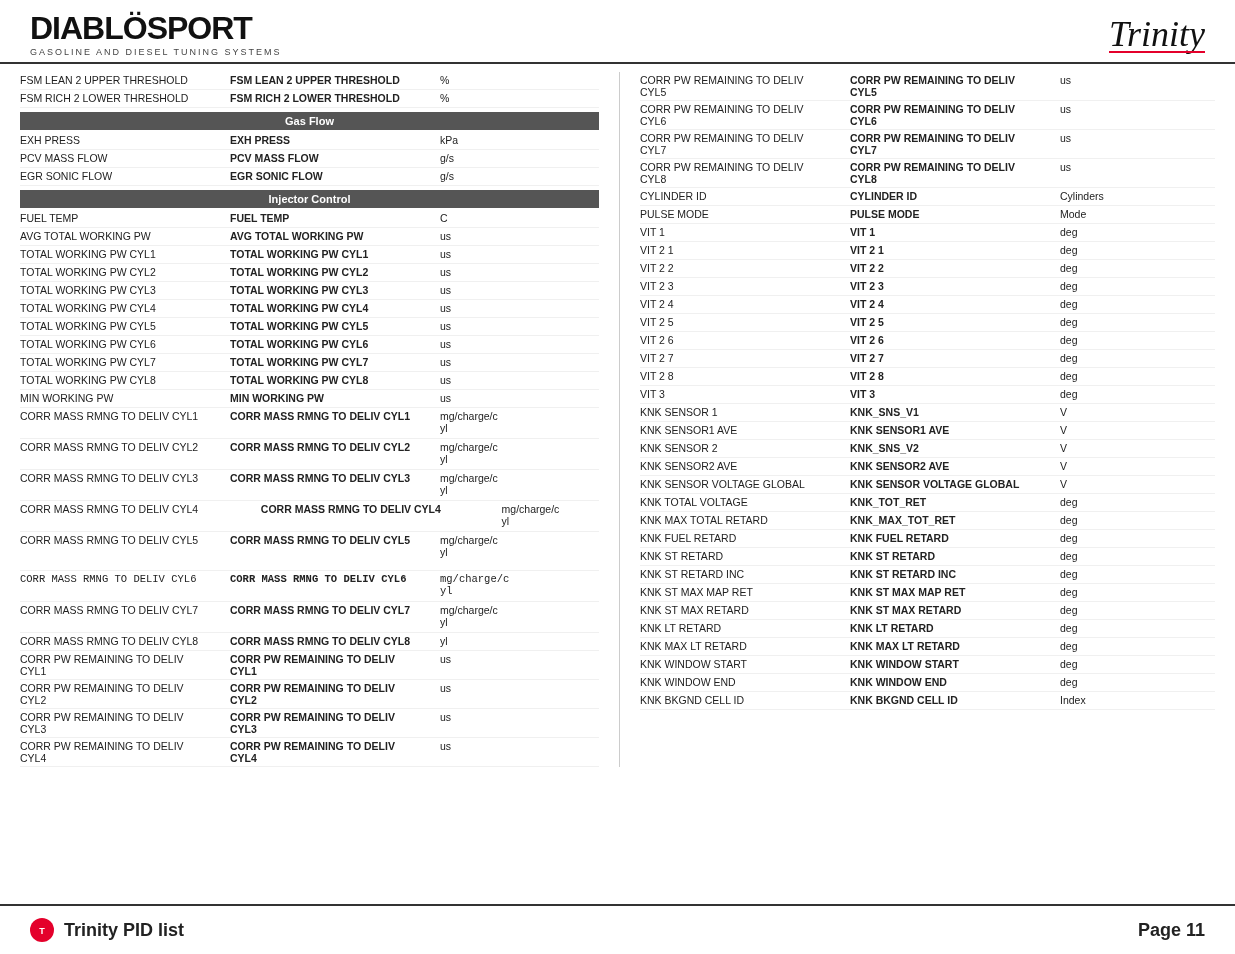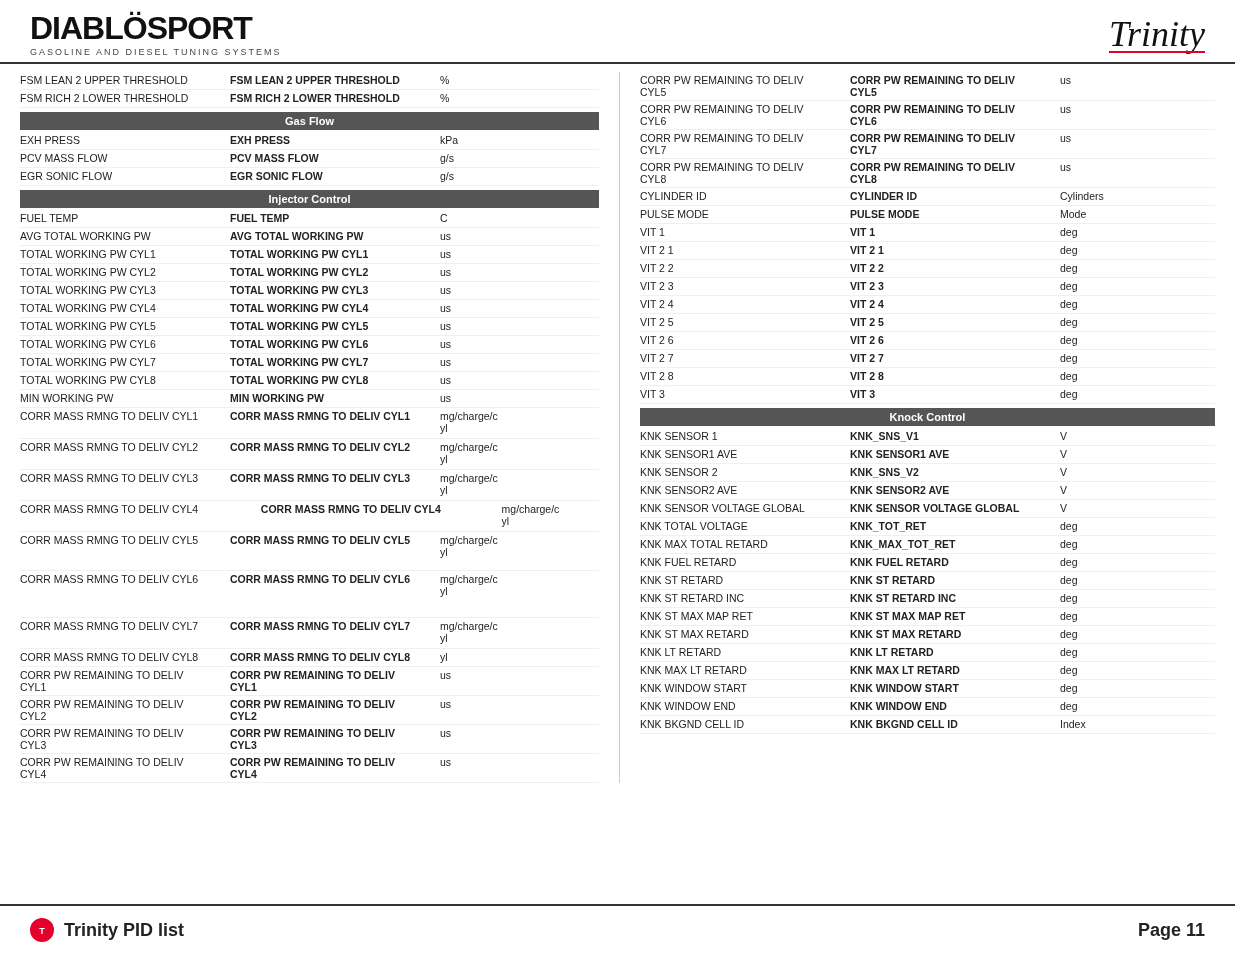--- a/index.html
+++ b/index.html
@@ -305,21 +305,21 @@
       <div class="data-row" style="padding-bottom:4px;gap:36px;">
         <span class="col1">CORR MASS RMNG TO DELIV CYL4</span>
         <span class="col2">CORR MASS RMNG TO DELIV CYL4</span>
         <span class="col3">mg/charge/c<br>yl</span>
       </div>
       <div class="data-row" style="padding-bottom:12px;">
         <span class="col1">CORR MASS RMNG TO DELIV CYL5</span>
         <span class="col2">CORR MASS RMNG TO DELIV CYL5</span>
         <span class="col3">mg/charge/c<br>yl</span>
       </div>
-      <div class="data-row" style="padding-bottom:20px;">
+      <div class="data-row" style="padding-bottom:4px;font-family:Liberation Mono, monospace;">
         <span class="col1">CORR MASS RMNG TO DELIV CYL6</span>
         <span class="col2">CORR MASS RMNG TO DELIV CYL6</span>
         <span class="col3">mg/charge/c<br>yl</span>
       </div>
       <div class="data-row" style="padding-bottom:4px;">
         <span class="col1">CORR MASS RMNG TO DELIV CYL7</span>
         <span class="col2">CORR MASS RMNG TO DELIV CYL7</span>
         <span class="col3">mg/charge/c<br>yl</span>
       </div>
       <div class="data-row">
@@ -428,21 +428,20 @@
         <span class="rcol2">VIT 2 8</span>
         <span class="rcol3">deg</span>
       </div>
       <div class="right-data-row">
         <span class="rcol1">VIT 3</span>
         <span class="rcol2">VIT 3</span>
         <span class="rcol3">deg</span>
       </div>
     </div>
 
-    <div class="section-header">Knock Control</div>
     <div>
       <div class="right-data-row">
         <span class="rcol1">KNK SENSOR 1</span>
         <span class="rcol2">KNK_SNS_V1</span>
         <span class="rcol3">V</span>
       </div>
       <div class="right-data-row">
         <span class="rcol1">KNK SENSOR1 AVE</span>
         <span class="rcol2">KNK SENSOR1 AVE</span>
         <span class="rcol3">V</span>

